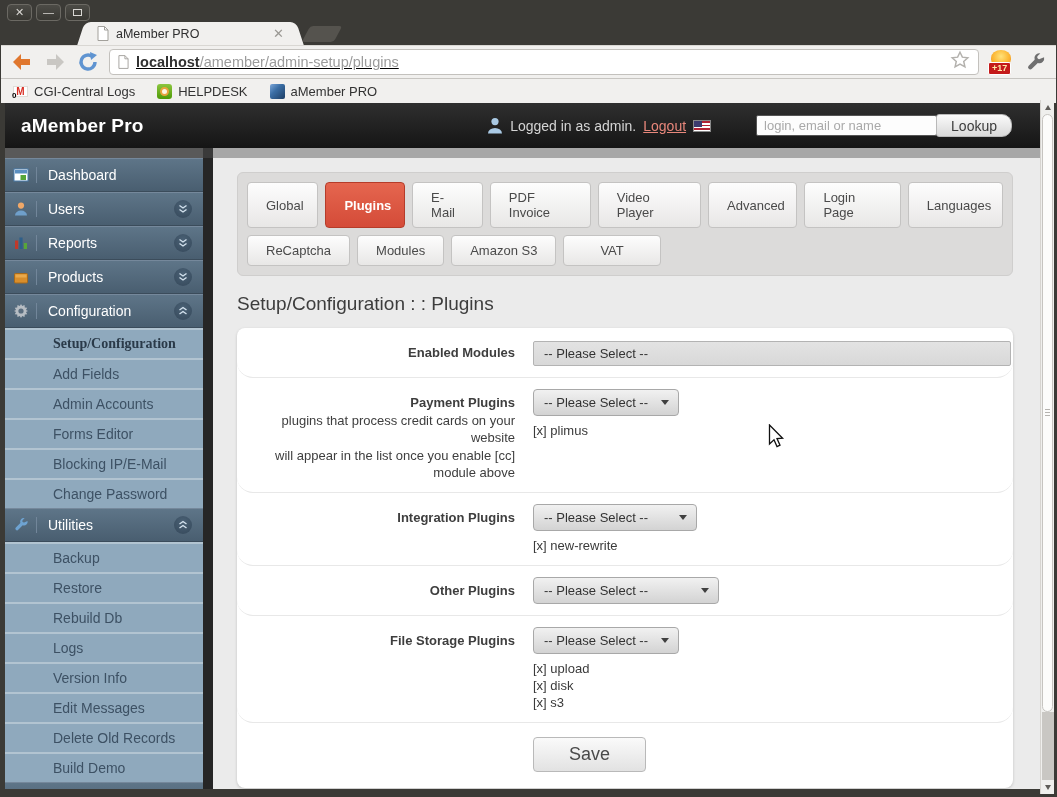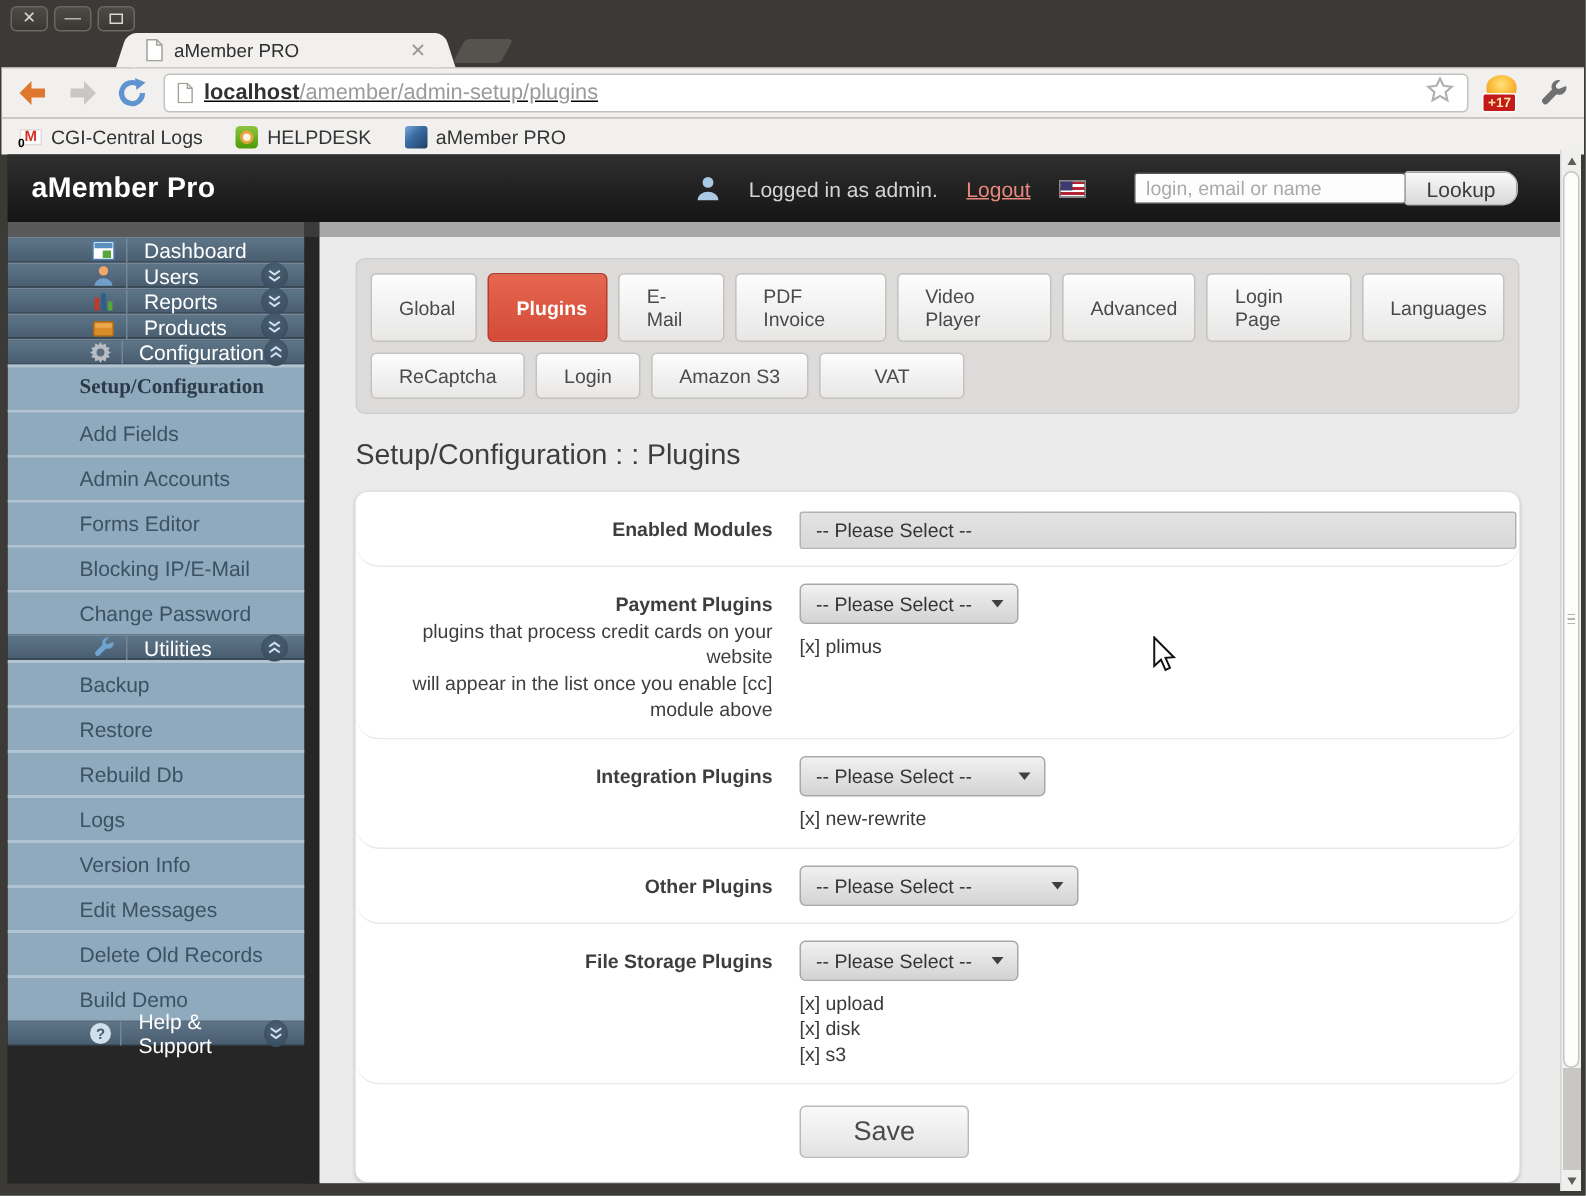--- a/index.html
+++ b/index.html
@@ -54,43 +54,43 @@
              display:flex; align-items:center; justify-content:center; }
   .bm-help i { display:block; width:9px; height:9px; border-radius:50%; background:#fdf6e3; border:2px solid #e8a33d; }
   .bm-am { width:15px; height:15px; border-radius:2px; background:linear-gradient(135deg,#7da7d9 0%, #3b6ea5 40%, #1d3d63 100%); }
 
   
   .page { position:absolute; top:103px; left:5px; width:1035px; height:686px; background:#262626; overflow:hidden; }
 
   .app-header { height:45px; background:linear-gradient(#2f2f2f,#151515); display:flex; align-items:center; padding:0 28px 0 16px; }
   .brand { font-size:19px; font-weight:bold; color:#ffffff; letter-spacing:0.2px; }
   .hdr-right { margin-left:auto; display:flex; align-items:center; }
-  .hdr-login { display:flex; align-items:center; gap:19px; margin-right:32px; }
+  .hdr-login { display:flex; align-items:center; gap:7px; margin-right:45px; }
   .logged-text { font-size:14px; color:#d4d4d4; }
   .logout { font-size:14px; color:#e8877b; text-decoration:underline; cursor:pointer; }
   .flag { position:relative; width:18px; height:12px; background:repeating-linear-gradient(#b22234 0 1.8px, #ffffff 1.8px 3.6px); border:1px solid #888; }
   .flag i { position:absolute; top:0; left:0; width:8px; height:6px; background:#3c3b6e; display:block; }
   .lookup-input { width:181px; height:21px; border:1px solid #555; background:#fdfdfd; border-radius:2px;
                   font-size:13px; color:#333; padding:0 7px; font-family:"Liberation Sans", sans-serif; }
   .lookup-input::placeholder { color:#a9a9a9; }
   .lookup-btn { height:23px; margin-left:-1px; padding:0 14px; font-size:14px; color:#3c3c3c;
                 background:linear-gradient(#fafafa,#d9d9d9); border:1px solid #b9b9b9; border-radius:3px 10px 10px 3px;
                 font-family:"Liberation Sans", sans-serif; }
 
   .strip { height:10px; display:flex; }
   .strip-left { width:198px; background:#595959; }
   .strip-gap { width:10px; background:#3a3a3a; }
   .strip-right { flex:1; background:#a7a7a7; }
 
   .page-body { display:flex; height:631px; background:#262626; }
 
   
   .sidebar { width:198px; }
-  .nav-top { height:17px; display:flex; align-items:center; background:linear-gradient(#5e7588,#495e70);
-             border-top:1px solid #75889b; border-bottom:1px solid #3b4c5b; color:#fff; font-size:14px; cursor:pointer;padding-left:48px; }
+  .nav-top { height:34px; display:flex; align-items:center; background:linear-gradient(#5e7588,#495e70);
+             border-top:1px solid #75889b; border-bottom:1px solid #3b4c5b; color:#fff; font-size:14px; cursor:pointer; }
   .icon-box { width:31px; display:flex; justify-content:center; align-items:center; }
   .vsep { width:1px; height:16px; background:#72869a; margin-right:11px; }
   .chev { margin-left:auto; margin-right:11px; width:18px; height:18px; border-radius:50%;
           background:radial-gradient(circle at 50% 35%, #4a6175, #35485a); display:flex; align-items:center; justify-content:center; }
   .nav-sub { height:30px; display:flex; align-items:center; padding-left:48px; background:#8fa9bd;
              border-top:2px solid #b2c4d1; color:#3d5164; font-size:14px; cursor:pointer; }
   .nav-sub.active { font-weight:bold; color:#2a3a49;font-family:Liberation Serif, serif; }
   .side-gap { width:10px; background:#262626; }
 
   
@@ -417,21 +417,21 @@
             <button class="cfg-tab active">Plugins</button>
             <button class="cfg-tab">E-Mail</button>
             <button class="cfg-tab">PDF Invoice</button>
             <button class="cfg-tab">Video Player</button>
             <button class="cfg-tab">Advanced</button>
             <button class="cfg-tab">Login Page</button>
             <button class="cfg-tab">Languages</button>
           </div>
           <div class="tab-row">
             <button class="cfg-tab">ReCaptcha</button>
-            <button class="cfg-tab">Login</button>
+            <button class="cfg-tab">Modules</button>
             <button class="cfg-tab">Amazon S3</button>
             <button class="cfg-tab tab-vat">VAT</button>
           </div>
         </div>
 
         <h1 class="page-heading">Setup/Configuration : : Plugins</h1>
 
         <div class="panel">
 
           <div class="form-row">

